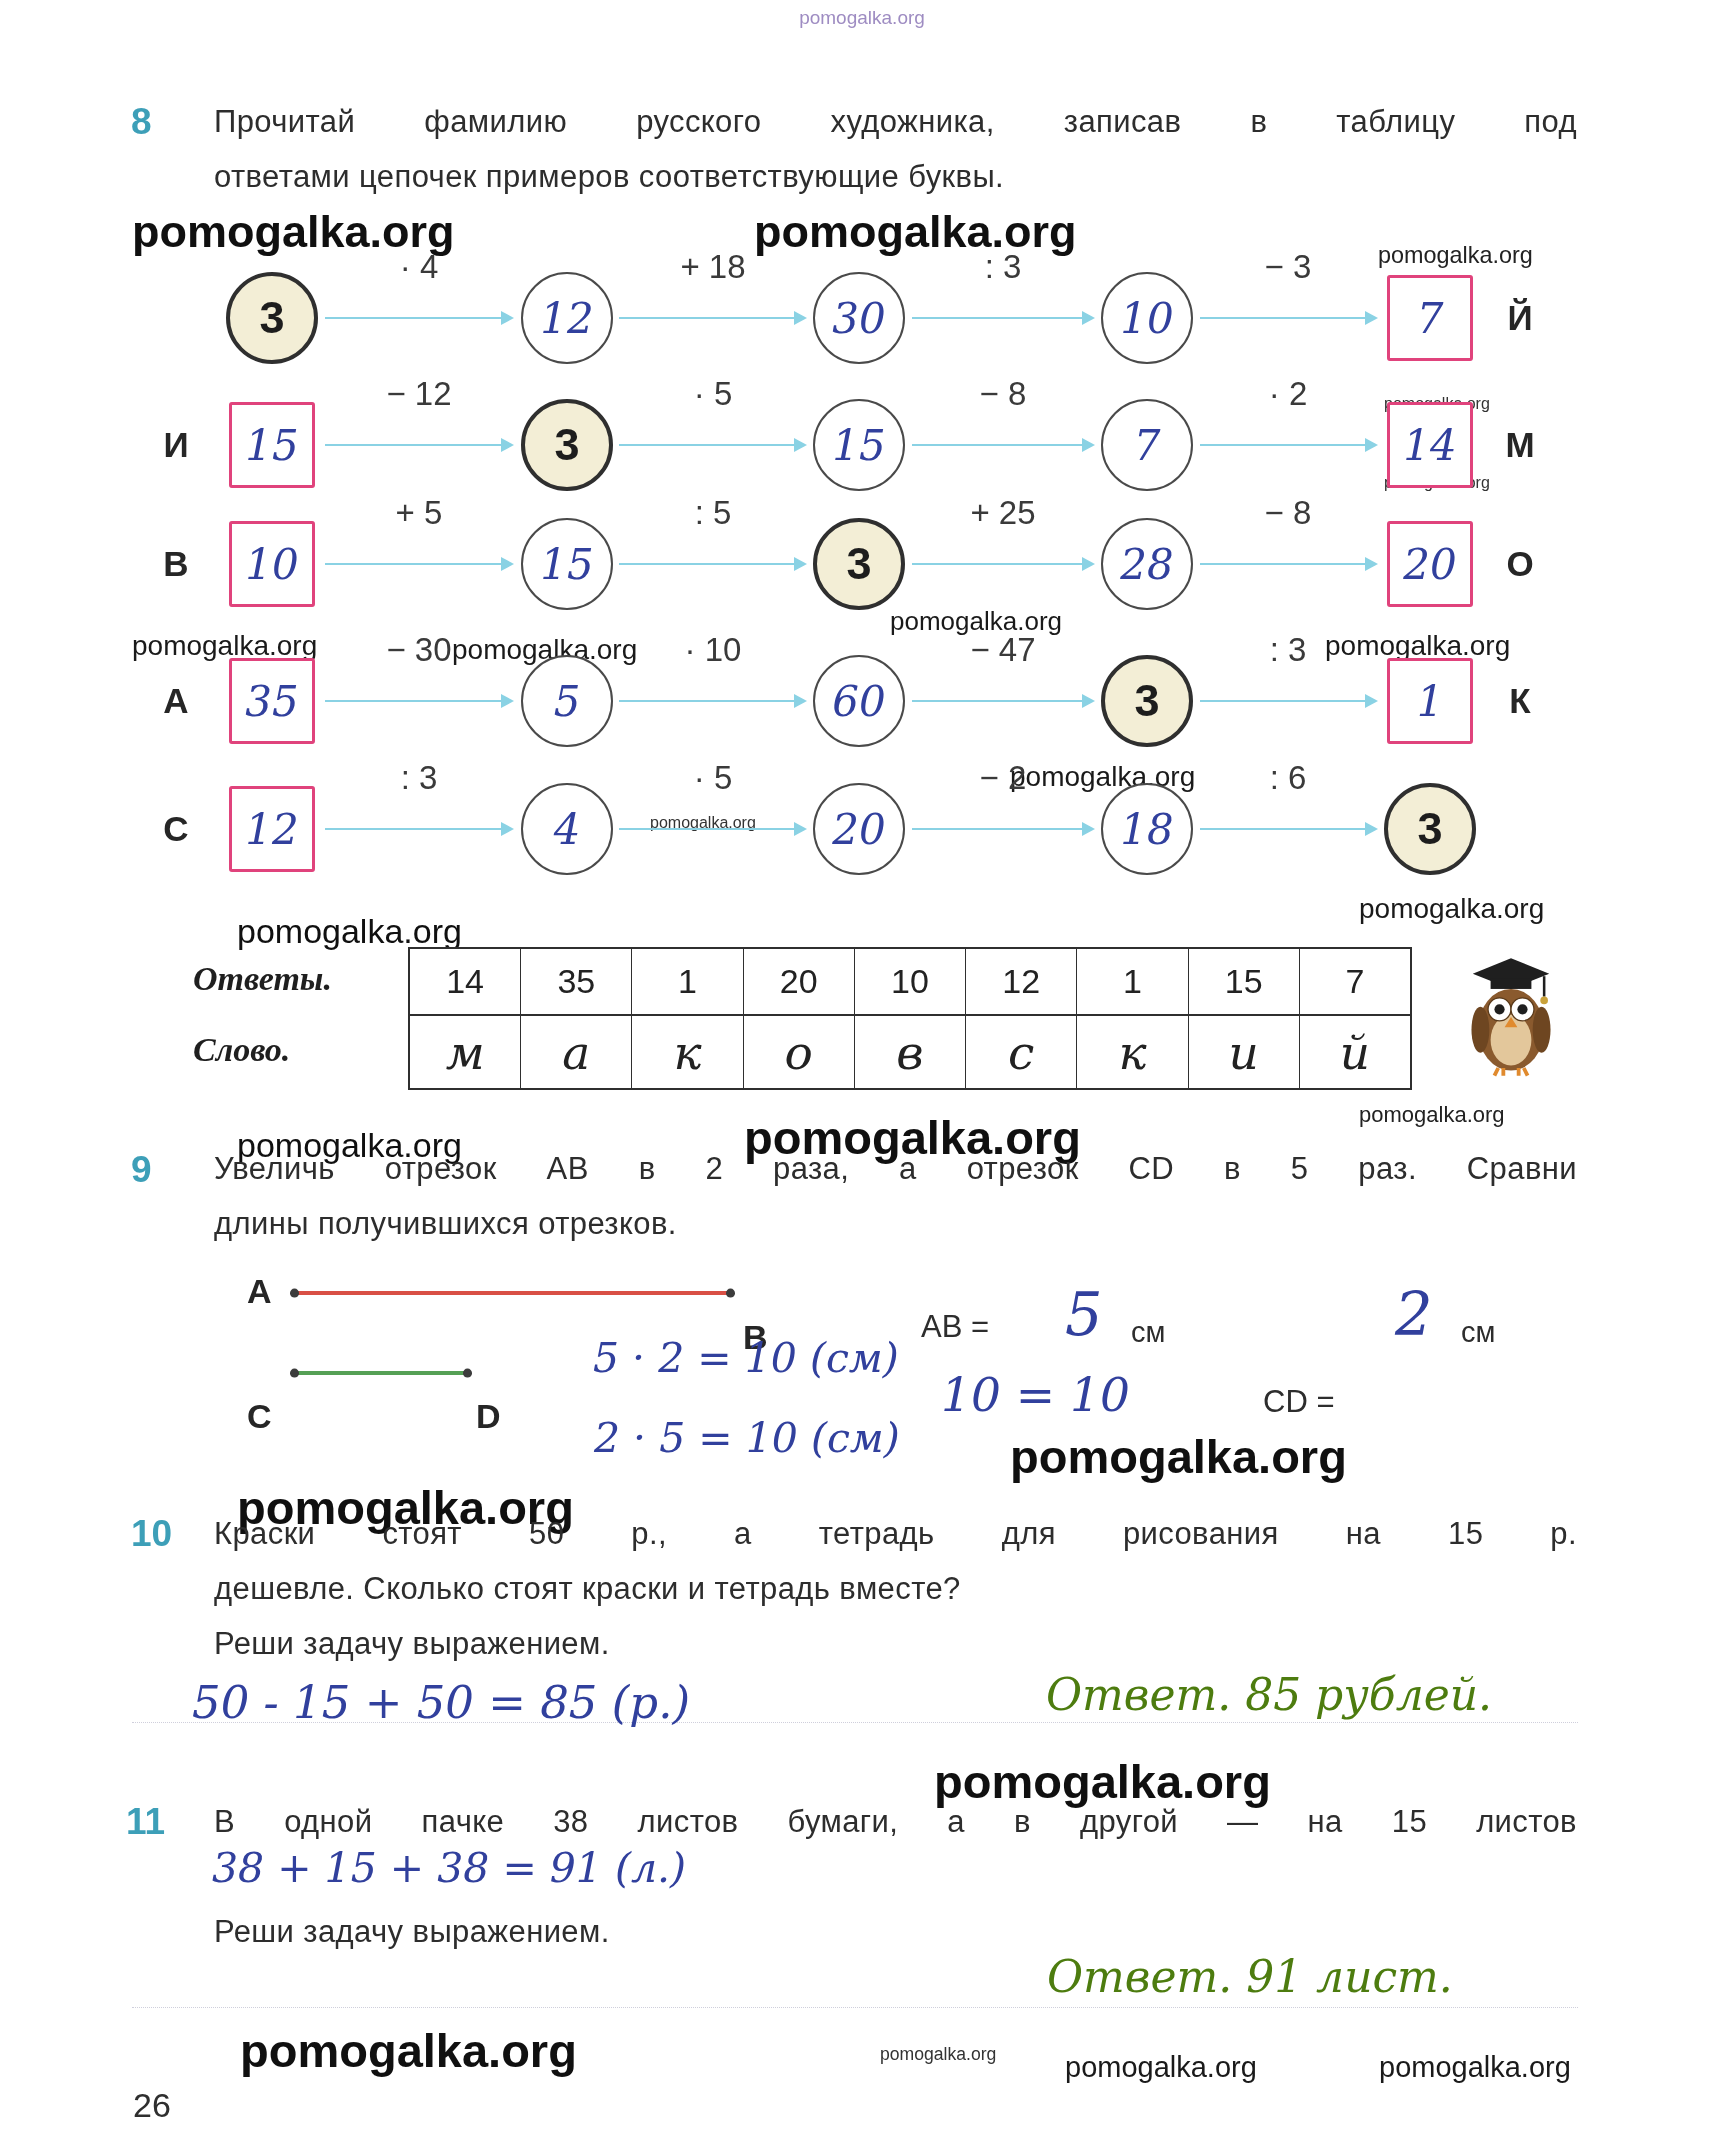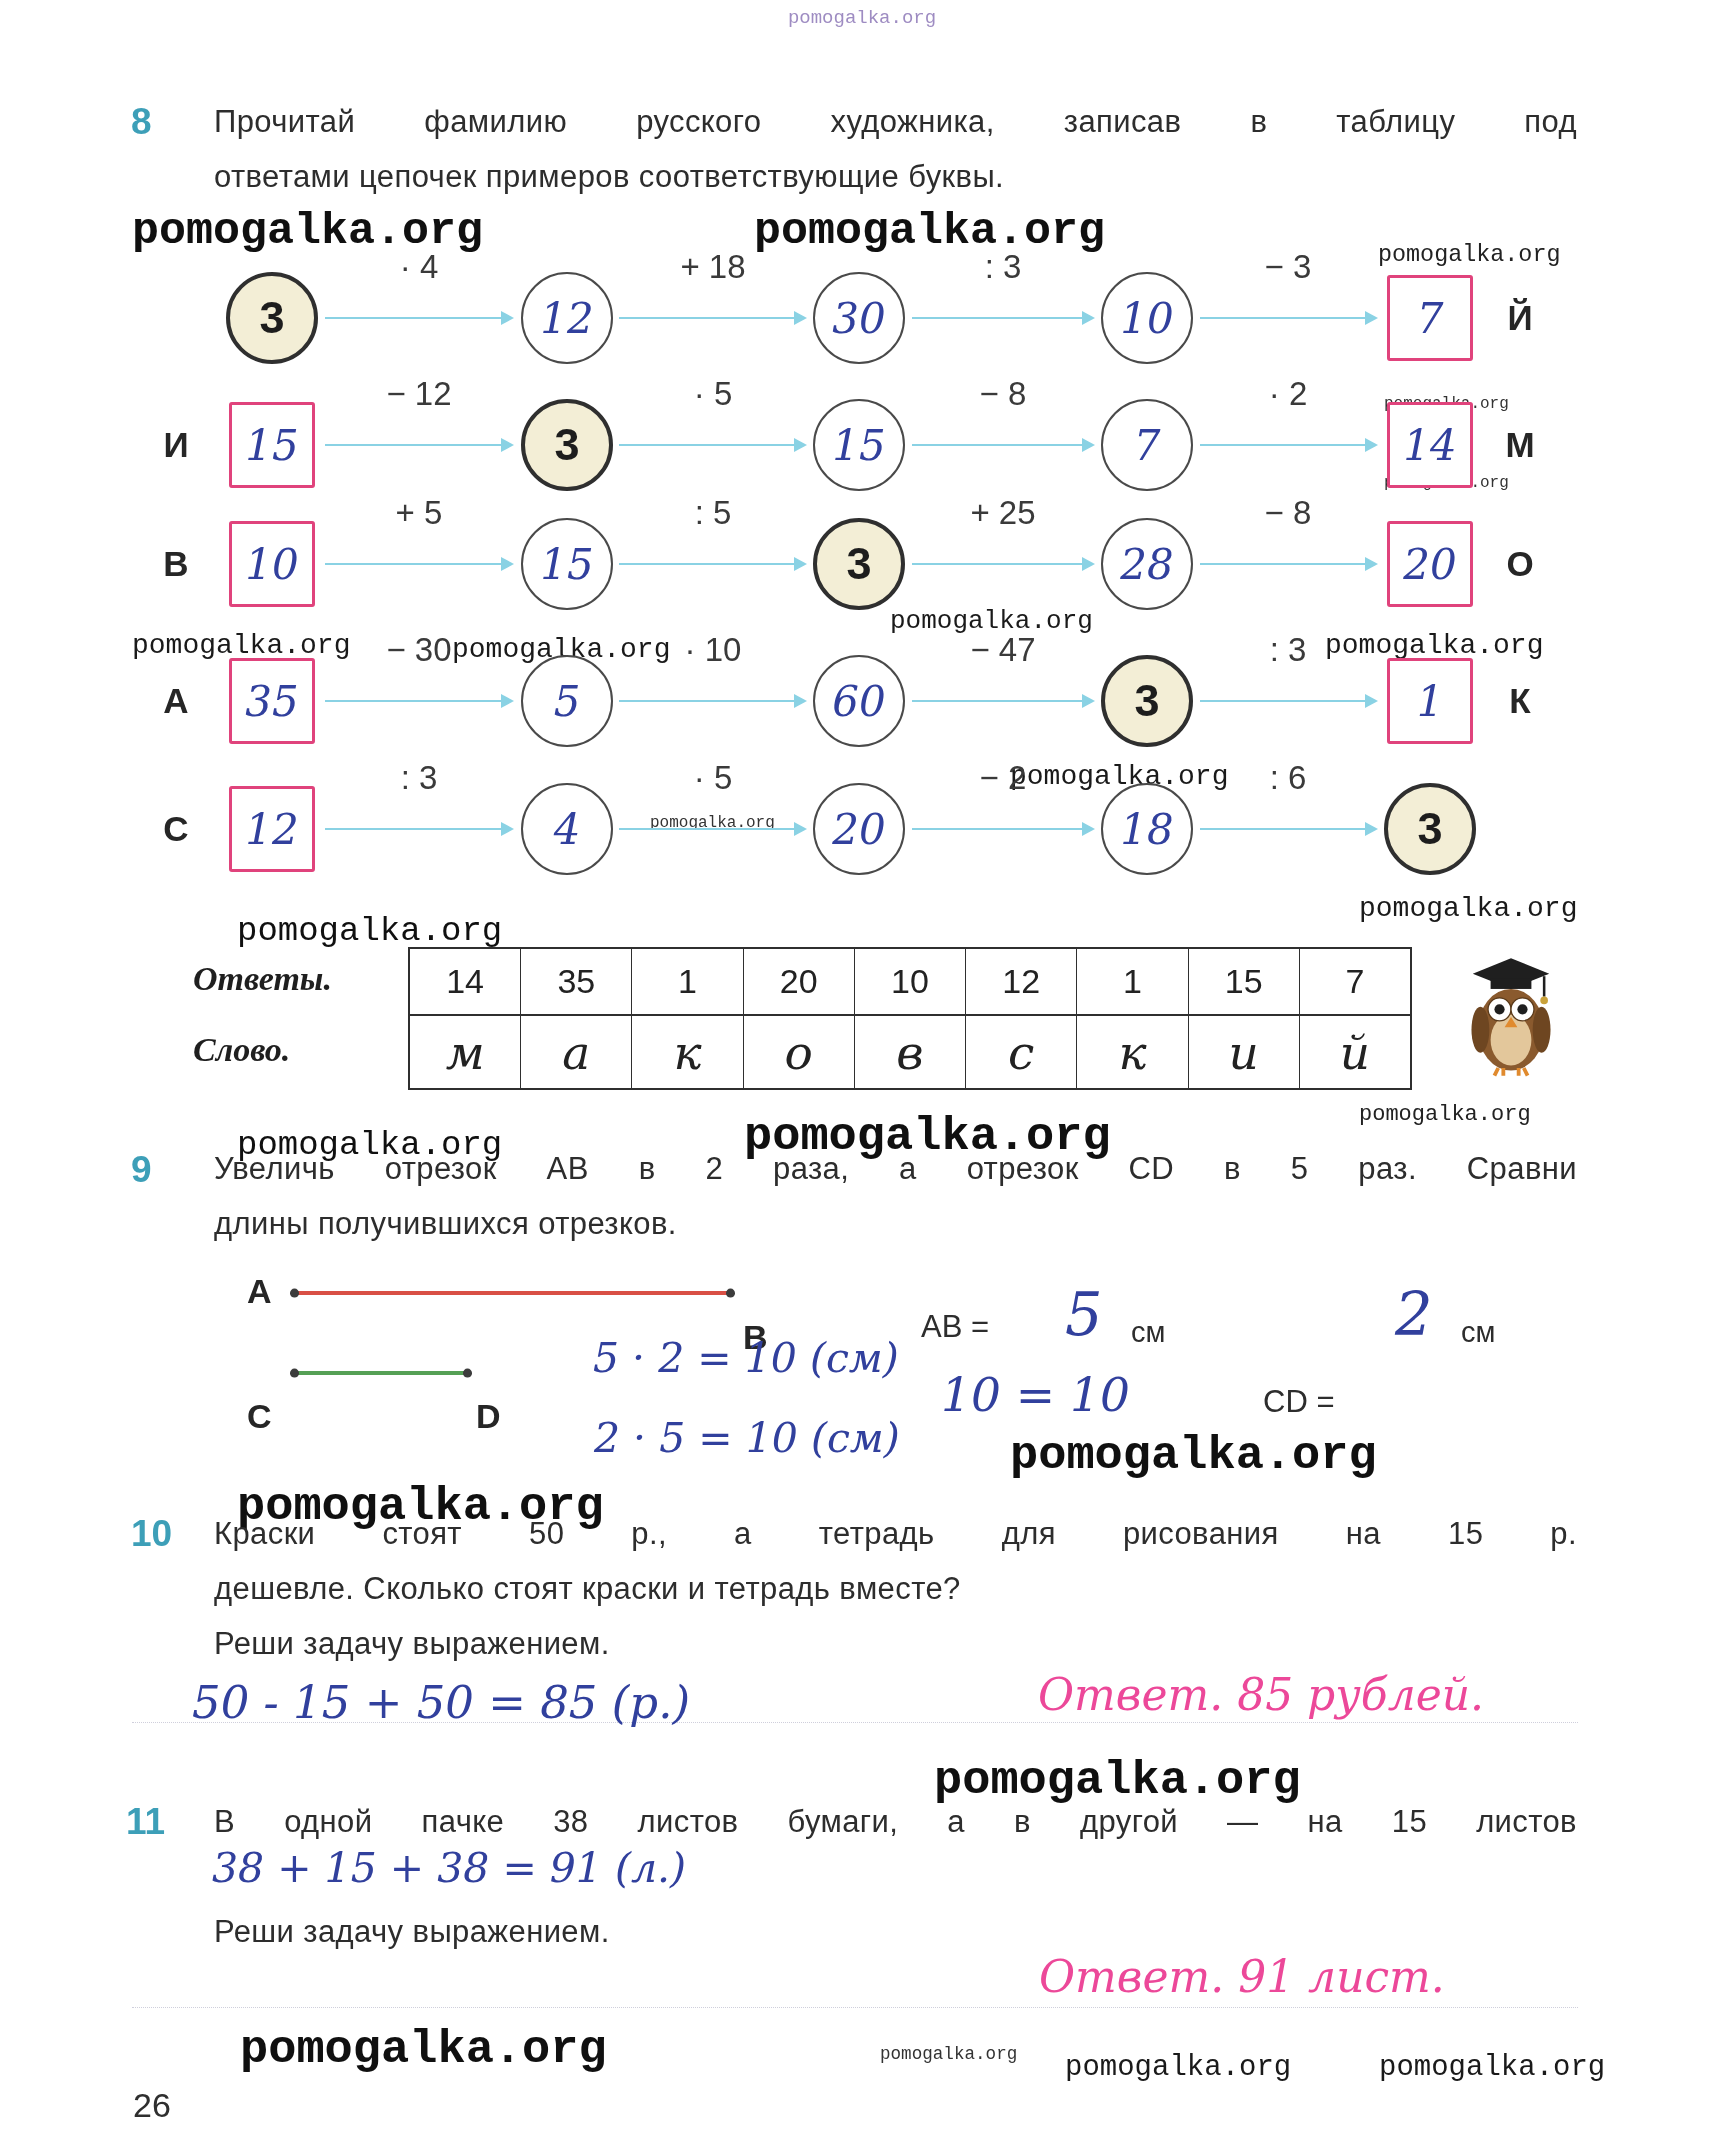--- a/index.html
+++ b/index.html
@@ -6,21 +6,21 @@
   html,body { background:#ffffff; }
   .page {
     position:relative; width:1709px; height:2151px; background:#fff;
     overflow:hidden; font-family:"Liberation Sans", sans-serif; color:#2b2b2b;
   }
   
   .ptext { position:absolute; font-size:31px; line-height:1.15; color:#2d2d2d; letter-spacing:0.4px; white-space:nowrap; }
   .ptext.justify { white-space:normal; text-align:justify; text-align-last:justify; }
   .pnum { position:absolute; font-weight:bold; font-size:37px; color:var(--accent-teal,#3d9fb8); }
   
-  .wm { position:absolute; font-family:Liberation Mono, monospace; color:#1a1a1a; white-space:nowrap; }
+  .wm { position:absolute; font-family:Liberation Sans, sans-serif; color:#1a1a1a; white-space:nowrap; }
   
   .chain-row { position:absolute; left:0; top:0; width:100%; height:0; }
   .node { position:absolute; transform:translate(-50%,-50%); display:flex; align-items:center; justify-content:center; background:#fff; }
   .node.circle { width:92px; height:92px; border-radius:50%; border:2.2px solid #4a4a4a; }
   .node.start { background:var(--start-circle-fill,#f3eed6); border:4.4px solid #2f2f2f; }
   .node.square { width:86px; height:86px; border:3.7px solid var(--square-pink,#e0437c); border-radius:2.9px; }
   .hw { font-family:"DejaVu Serif", serif; font-style:italic; color:var(--ink-blue,#31409d); }
   .hw-val { font-size:42px; }
   .printed-val { font-family:"Liberation Sans",sans-serif; font-weight:bold; font-size:45px; color:#1d1d1d; font-style:normal; }
   .op { position:absolute; top:-70px; transform:translateX(-50%); font-size:33px; color:#3a3a3a; white-space:nowrap; }
@@ -41,21 +41,21 @@
   
   .seg { position:absolute; height:3.7px; border-radius:2.2px; }
   .seg.red { background:var(--segment-red,#d95045); }
   .seg.green { background:var(--segment-green,#55a055); }
   .seg::before,.seg::after { content:""; position:absolute; width:8.8px; height:8.8px; border-radius:50%; background:#3c3c3c; top:50%; transform:translateY(-50%); }
   .seg::before { left:-2.9px; } .seg::after { right:-2.9px; }
   .endpoint { position:absolute; font-size:34px; font-weight:bold; color:#262626; }
   .plabel { position:absolute; font-size:31px; color:#2d2d2d; white-space:nowrap; }
   
   .hw-line { position:absolute; font-family:"DejaVu Serif",serif; font-style:italic; color:var(--ink-blue,#31409d); white-space:nowrap; }
-  .hw-answer { color:#ec4899; }
+  .hw-answer { color:#4d7c0f;margin-left:8px; }
   .rule { position:absolute; border-top:1.5px dotted #cfcfdc; width:1446px; left:132px; }
   .page-number { position:absolute; font-size:34px; color:#2f2f2f; }
   .owl { position:absolute; left:1460px; top:953px; }
 </style>
 </head>
 <body>
 
 <div class="page">
 
   <div class="wm" style="left:862px;top:7.3px;font-size:19px;color:#9e8cc2;transform:translateX(-50%)">pomogalka.org</div>

